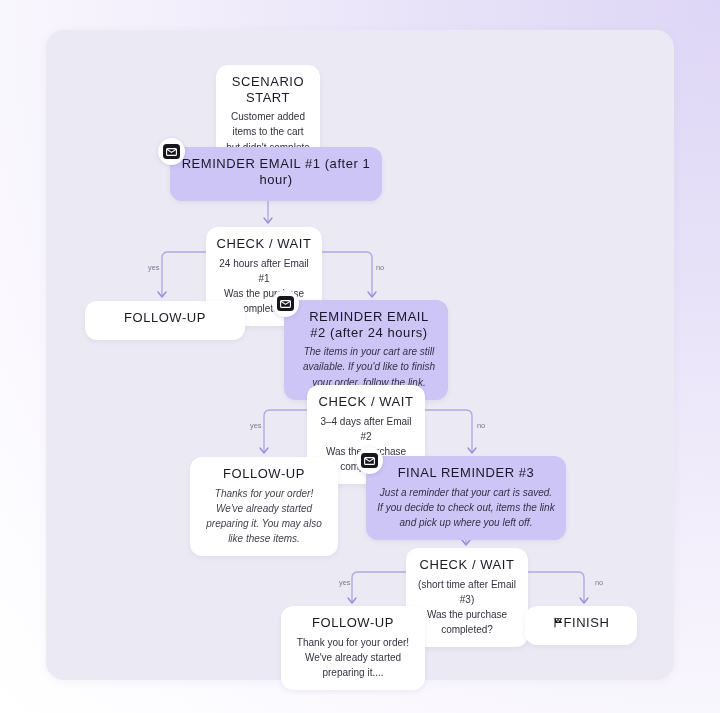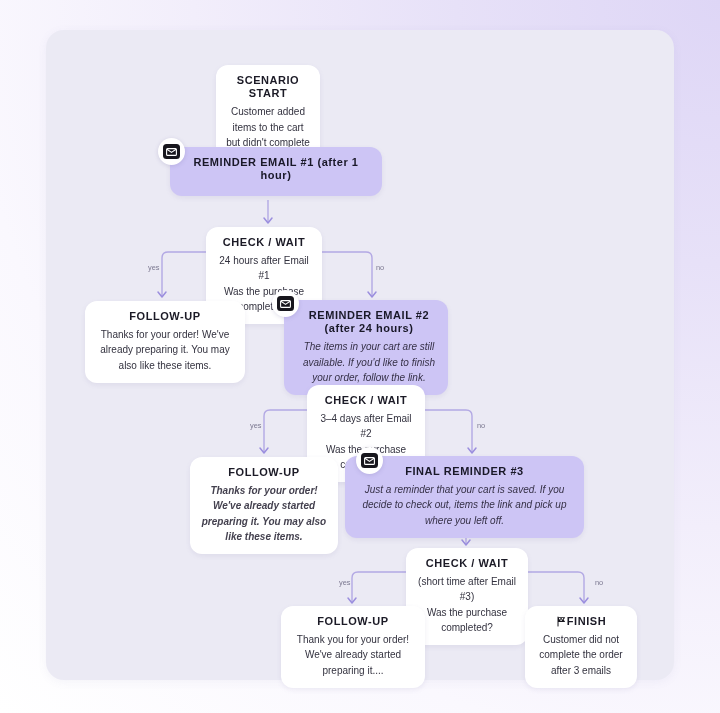--- a/index.html
+++ b/index.html
@@ -36,38 +36,38 @@
     position: absolute;
     border-radius: 12px;
     padding: 9px 10px 10px;
     text-align: center;
     box-shadow: 0 2px 5px rgba(110,100,160,0.10);
   }
   .node.white { background: #ffffff; }
   .node.purple { background: #cdc5f5; }
 
   .node-title {
-    font-size: 11px;
-    font-weight: bold;
+    font-size: 13px;
+    font-weight: normal;
     letter-spacing: 0.55px;
     color: #1b1a26;
     line-height: 1.2;
     margin-bottom: 4px;
   }
   .node-body {
     font-size: 10px;
     line-height: 1.52;
     color: #33323f;
   }
   .node.purple .node-title { color: #191828; }
   .node.purple .node-body {
     color: #353046;
     font-style: italic;
   }
-  .node-body.italic { font-style: italic; color: #44414f; font-weight: bold; }
+  .node-body.italic { font-style: italic; color: #44414f; }
 
   
   .mail-badge {
     position: absolute;
     width: 27px;
     height: 27px;
     border-radius: 50%;
     background: #ffffff;
     box-shadow: 0 1px 4px rgba(100,90,150,0.20);
     display: flex;
@@ -167,21 +167,20 @@
     <div class="node-title">CHECK / WAIT</div>
     <div class="node-body" style="white-space:pre-line;">24 hours after Email #1
 Was the purchase completed?</div>
   </div>
 
   <div class="branch-label" style="left:141px; top:263px;">yes</div>
   <div class="branch-label" style="left:369px; top:263px;">no</div>
 
   <div class="node white" style="left:85px; top:301px; width:160px;">
     <div class="node-title">FOLLOW-UP</div>
-    <div class="node-body">Thanks for your order! We've already preparing it. You may also like these items.</div>
   </div>
 
   <div class="mail-badge" style="left:272px; top:290px;">
     <div class="mail-inner">
       <svg width="11" height="8" viewBox="0 0 11 8">
         <rect x="0.6" y="0.6" width="9.8" height="6.8" rx="1" fill="none" stroke="#ffffff" stroke-width="1.1"></rect>
         <path d="M0.9,1.2 L5.5,4.4 L10.1,1.2" fill="none" stroke="#ffffff" stroke-width="1.1" stroke-linejoin="round"></path>
       </svg>
     </div>
   </div>
@@ -205,21 +204,21 @@
   </div>
 
   <div class="mail-badge" style="left:356px; top:447px;">
     <div class="mail-inner">
       <svg width="11" height="8" viewBox="0 0 11 8">
         <rect x="0.6" y="0.6" width="9.8" height="6.8" rx="1" fill="none" stroke="#ffffff" stroke-width="1.1"></rect>
         <path d="M0.9,1.2 L5.5,4.4 L10.1,1.2" fill="none" stroke="#ffffff" stroke-width="1.1" stroke-linejoin="round"></path>
       </svg>
     </div>
   </div>
-  <div class="node purple" style="left:345px; top:456px; width:239px;">
+  <div class="node purple" style="left:366px; top:456px; width:200px;">
     <div class="node-title">FINAL REMINDER #3</div>
     <div class="node-body">Just a reminder that your cart is saved. If you decide to check out, items the link and pick up where you left off.</div>
   </div>
 
   <div class="node white" style="left:406px; top:548px; width:122px;">
     <div class="node-title">CHECK / WAIT</div>
     <div class="node-body" style="white-space:pre-line;">(short time after Email #3)
 Was the purchase completed?</div>
   </div>
 
@@ -235,16 +234,15 @@
     <div class="finish-head">
       <svg width="11" height="11" viewBox="0 0 12 12">
         <path d="M2.2,11 L2.2,1.2" stroke="#17161d" stroke-width="1.1" stroke-linecap="round" fill="none"></path>
         <path d="M2.2,1.4 L10,1.4 L8.4,4 L10,6.6 L2.2,6.6 Z" fill="#17161d"></path>
         <rect x="3.3" y="2.2" width="1.5" height="1.5" fill="#ffffff"></rect>
         <rect x="6.3" y="2.2" width="1.5" height="1.5" fill="#ffffff"></rect>
         <rect x="4.8" y="3.9" width="1.5" height="1.5" fill="#ffffff"></rect>
       </svg>
       <div class="node-title">FINISH</div>
     </div>
-    <div class="node-body">Customer did not complete the order after 3 emails</div>
   </div>
 
 </div>
 
 </body></html>

